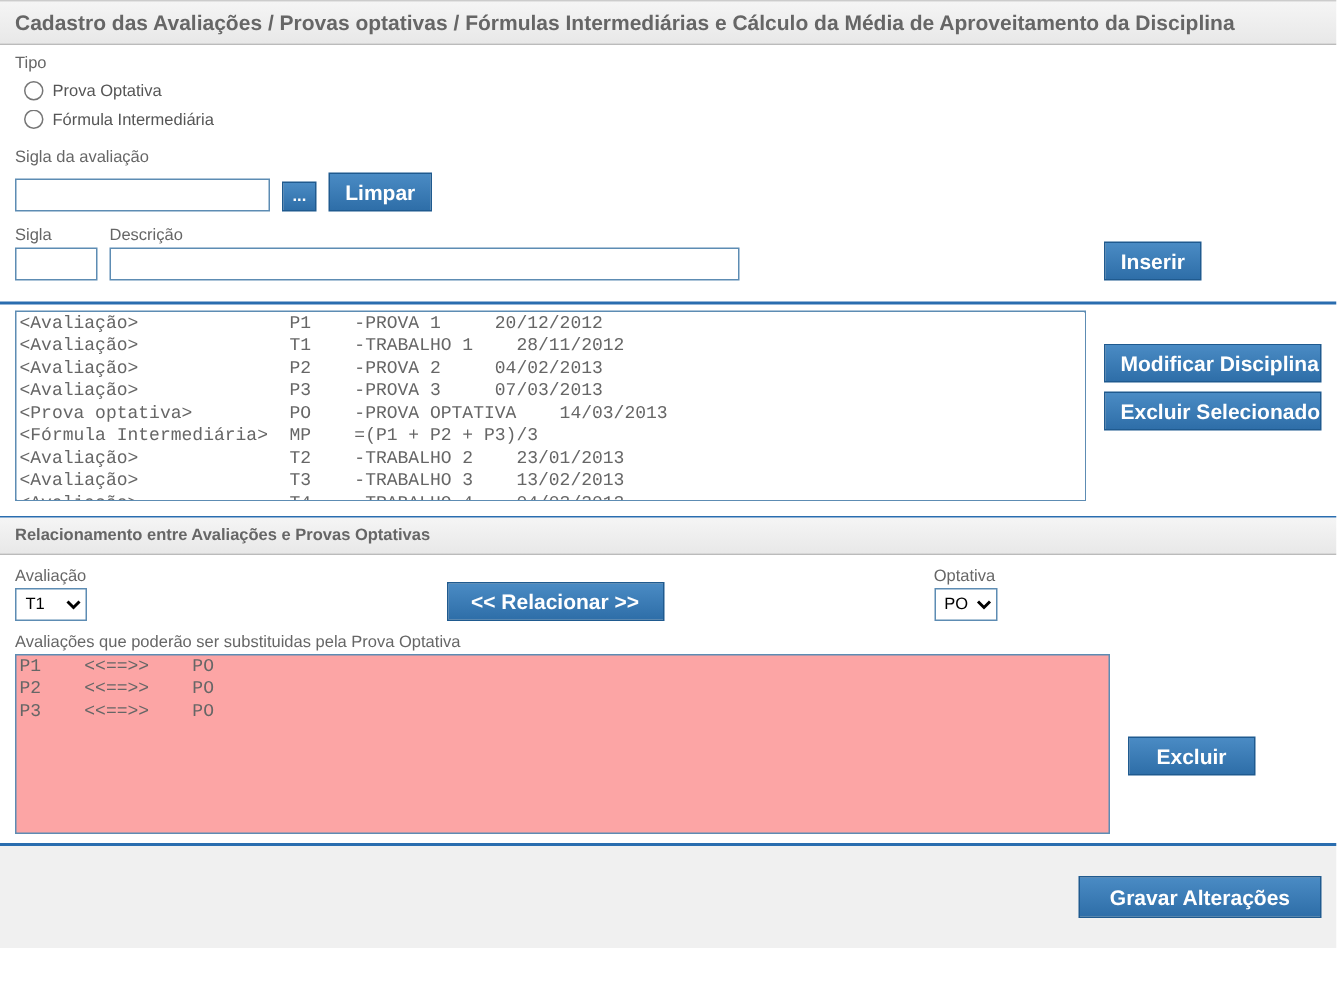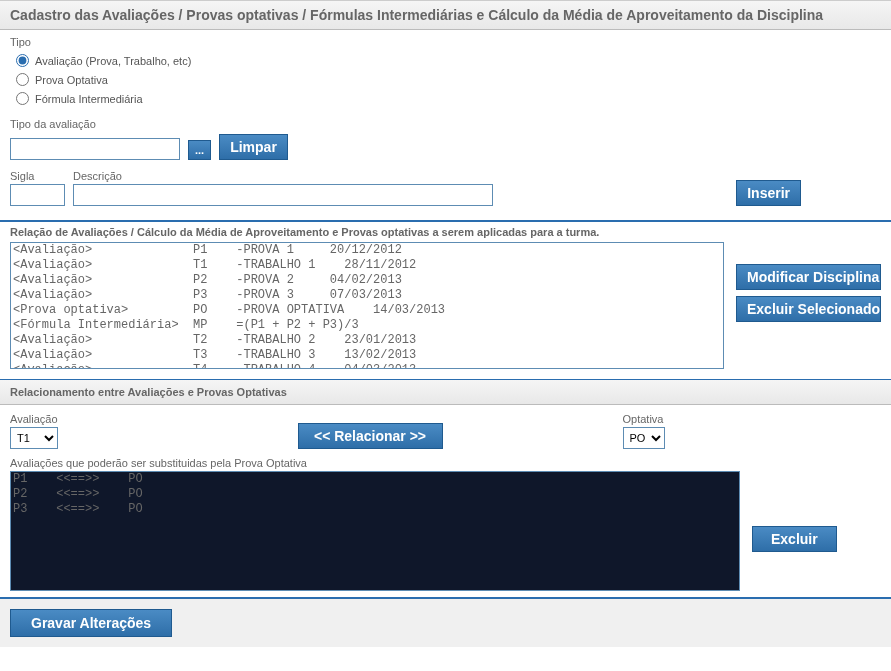--- a/index.html
+++ b/index.html
@@ -86,21 +86,21 @@
       line-height: 15px;
       padding: 0 2px;
     }
     .listbox2 {
       width: 730px;
       height: 120px;
       border: 1px solid #5d8cb3;
       font-family: "Courier New", monospace;
       font-size: 12px;
       overflow-y: scroll;
-      background: #0f172a;
+      background: #fca5a5;
       color: #666;
       white-space: pre;
       line-height: 15px;
       padding: 0 2px;
     }
     .main-row {
       display: flex;
       align-items: flex-start;
       gap: 12px;
     }
@@ -128,23 +128,23 @@
     }
     select {
       border: 1px solid #5d8cb3;
       font-size: 11px;
       height: 22px;
       background: #fff;
       padding: 1px 2px;
     }
     .bottom-bar {
       border-top: 2px solid #2a6daf;
-      padding: 10px 10px;
-      display: flex;
-      justify-content: flex-start;
+      padding: 20px 10px;
+      display: flex;
+      justify-content: flex-end;
       background: #f0f0f0;
     }
     .thin-sep {
       border-top: 2px solid #2a6daf;
       margin-top: 4px;
     }
     .relacionar-row {
       display: flex;
       align-items: flex-end;
       gap: 40px;
@@ -166,35 +166,31 @@
   </style>
 </head>
 <body>
 
 <div class="header-bar">Cadastro das Avaliações / Provas optativas / Fórmulas Intermediárias e Cálculo da Média de Aproveitamento da Disciplina</div>
 
 <div class="section">
   <span class="label">Tipo</span>
   <div class="radio-group">
     <div class="radio-row">
-      <input type="radio" name="tipo" checked="" style="">
-      <span>Avaliação (Prova, Trabalho, etc)</span>
-    </div>
-    <div class="radio-row">
       <input type="radio" name="tipo" style="">
       <span>Prova Optativa</span>
     </div>
     <div class="radio-row">
       <input type="radio" name="tipo" style="">
       <span>Fórmula Intermediária</span>
     </div>
   </div>
 
   <div style="margin-top:10px;">
-    <span class="label">Tipo da avaliação</span>
+    <span class="label">Sigla da avaliação</span>
     <div class="row">
       <input type="text" class="text-input" style="width: 170px;" value="">
       <button class="btn btn-small">...</button>
       <button class="btn">Limpar</button>
     </div>
   </div>
 
   <div class="row" style="margin-top:10px; align-items:flex-end;">
     <div class="field-group">
       <span class="label">Sigla</span>
@@ -205,21 +201,20 @@
       <input type="text" class="text-input" style="width: 420px;" value="">
     </div>
     <div style="flex:1;"></div>
     <button class="btn" style="margin-right:80px;">Inserir</button>
   </div>
 </div>
 
 <div class="thin-sep"></div>
 
 <div class="section" style="padding-top:4px;">
-  <div style="font-weight:bold; color:#666; margin-bottom:4px;">Relação de Avaliações / Cálculo da Média de Aproveitamento e Provas optativas a serem aplicadas para a turma.</div>
   <div class="main-row">
     <div class="listbox">&lt;Avaliação&gt;              P1    -PROVA 1     20/12/2012
 &lt;Avaliação&gt;              T1    -TRABALHO 1    28/11/2012
 &lt;Avaliação&gt;              P2    -PROVA 2     04/02/2013
 &lt;Avaliação&gt;              P3    -PROVA 3     07/03/2013
 &lt;Prova optativa&gt;         PO    -PROVA OPTATIVA    14/03/2013
 &lt;Fórmula Intermediária&gt;  MP    =(P1 + P2 + P3)/3
 &lt;Avaliação&gt;              T2    -TRABALHO 2    23/01/2013
 &lt;Avaliação&gt;              T3    -TRABALHO 3    13/02/2013
 &lt;Avaliação&gt;              T4    -TRABALHO 4    04/03/2013</div>

